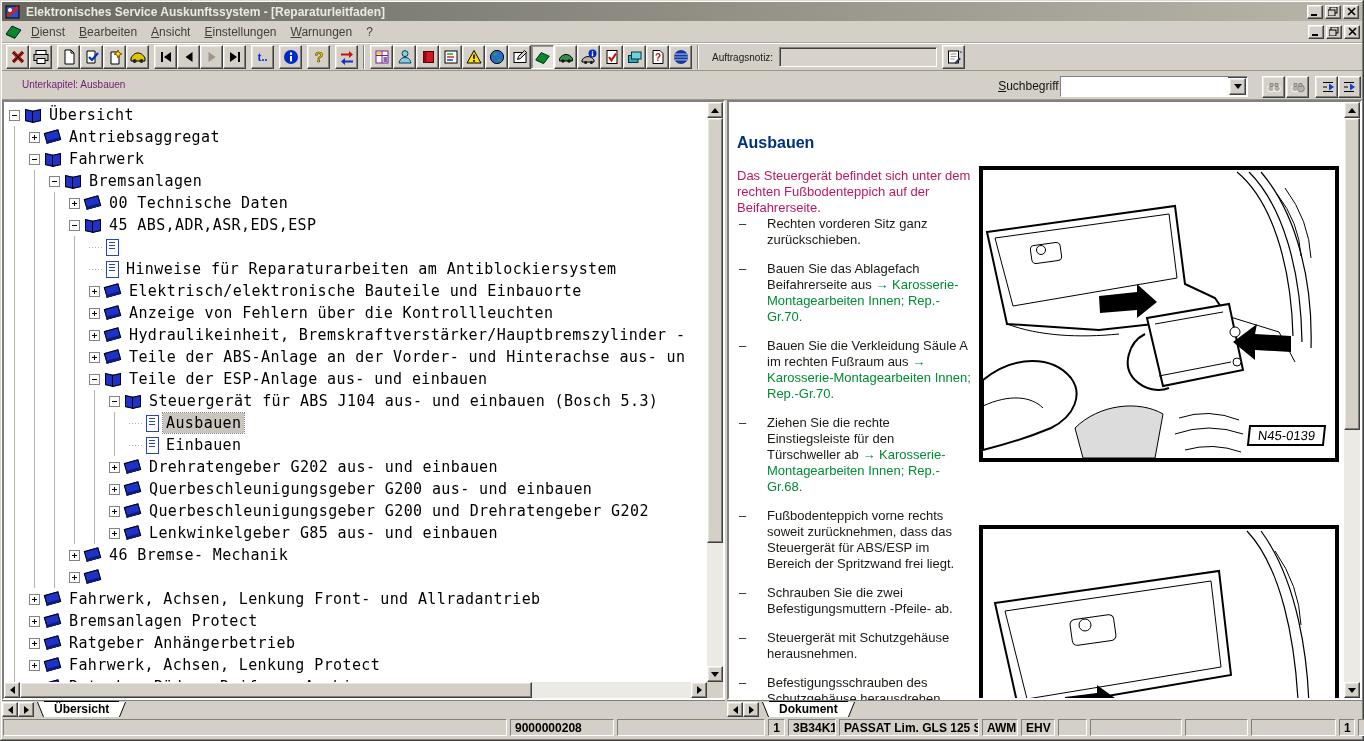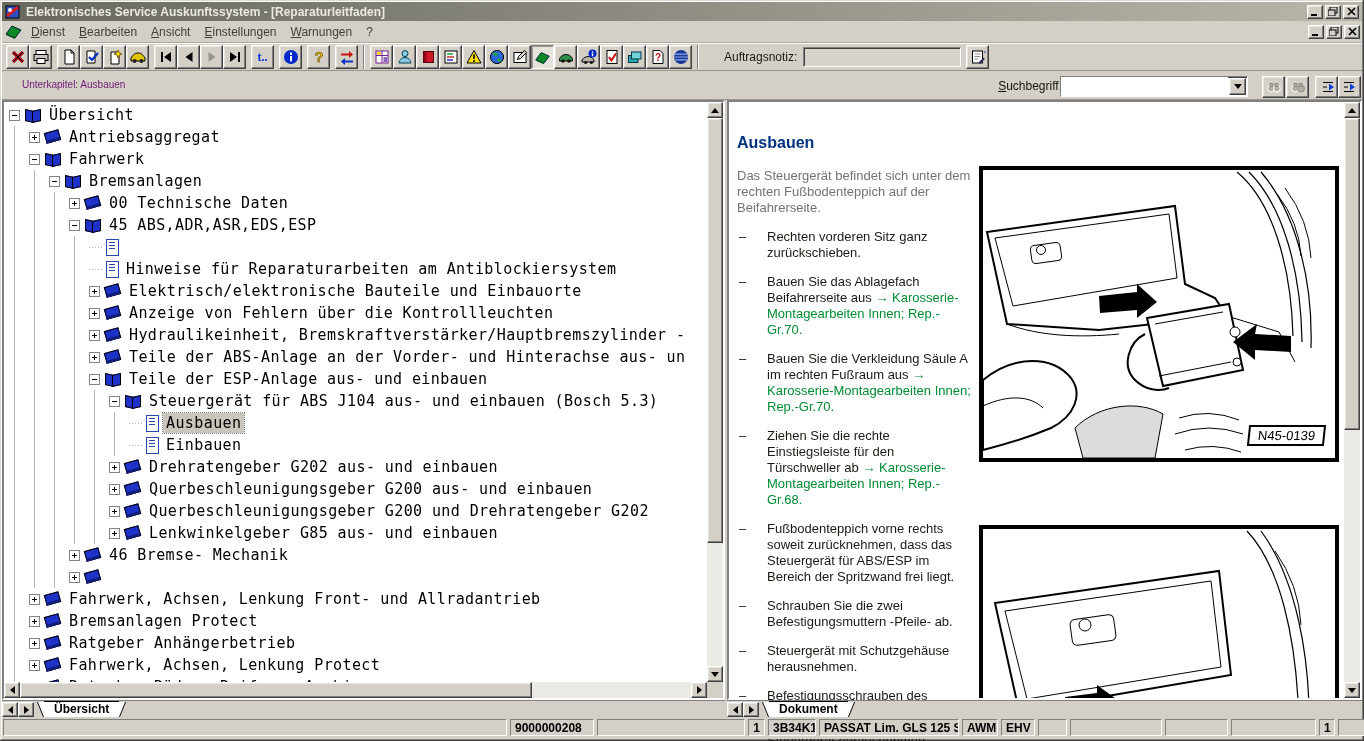--- a/index.html
+++ b/index.html
@@ -19,21 +19,21 @@
 #menubar{position:absolute;left:2px;top:21px;right:2px;height:22px;background:#d4d0c8;display:flex;align-items:center;padding:0 2px;border-bottom:1px solid #aca89e}
 .menu-item{font-size:12px;color:#403f39;padding:2px 7px;white-space:nowrap}
 .ul1::first-letter{text-decoration:underline}
 
 #toolbar{position:absolute;left:2px;top:43px;right:2px;height:28px;display:flex;align-items:center;padding-left:4px;border-top:1px solid #fff;border-bottom:1px solid #9a968c;background:#d4d0c8}
 .tb{width:23px;height:24px;display:flex;align-items:center;justify-content:center;flex:none}
 .gap{width:5px;flex:none}
 .tsep{width:2px;height:24px;border-left:1px solid #808080;border-right:1px solid #fff;margin:0 5px;flex:none}
 .tb svg{display:block}
 .jump-txt{color:#0030d8;font-weight:bold;font-size:12px;font-family:"Liberation Serif",serif}
-.tb-label{font-size:12px;color:#1a1a14;margin:0 6px 0 20px;white-space:nowrap}
+.tb-label{font-size:10px;color:#1a1a14;margin:0 6px 0 8px;white-space:nowrap}
 #auftrag-input{width:158px;height:20px;background:#d7d3cb;border:1px solid;border-color:#808080 #fff #fff #808080;box-shadow:inset 1px 1px 0 #404040;font-size:12px;padding:0 3px;color:#333}
 
 #filterbar{position:absolute;left:2px;top:72px;right:2px;height:28px;background:#d4d0c8;border-bottom:1px solid #9a968c}
 #unterkapitel{position:absolute;left:20px;top:7px;font-size:10px;color:#701a75}
 #such-label{position:absolute;right:300px;top:7px;font-size:12px;color:#14140e}
 #combo{position:absolute;right:114px;top:4px;width:188px;height:21px;background:#fff;border:1px solid;border-color:#808080 #fff #fff #808080;box-shadow:inset 1px 1px 0 #404040;display:flex}
 #combo input{flex:1;border:0;outline:0;font-size:12px;padding:0 3px;background:#fff}
 #combo .drop{width:17px;height:17px;margin:1px;display:flex;align-items:center;justify-content:center}
 .tri-d{width:0;height:0;border-left:4px solid transparent;border-right:4px solid transparent;border-top:5px solid #000}
 .fb-btn{position:absolute;top:4px;width:23px;height:22px;display:flex;align-items:center;justify-content:center}
@@ -64,21 +64,21 @@
 .sbh{position:absolute;height:16px;background:#eceae5}
 .sb-btn{position:absolute;width:16px;height:16px;display:flex;align-items:center;justify-content:center}
 .sb-thumb{position:absolute}
 .tri-u{width:0;height:0;border-left:4px solid transparent;border-right:4px solid transparent;border-bottom:5px solid #000}
 .tri-l{width:0;height:0;border-top:4px solid transparent;border-bottom:4px solid transparent;border-right:5px solid #000}
 .tri-r{width:0;height:0;border-top:4px solid transparent;border-bottom:4px solid transparent;border-left:5px solid #000}
 #corner{position:absolute;right:0;bottom:0;width:16px;height:16px;background:#d4d0c8}
 
 #doc-content{position:absolute;left:8px;top:32px;width:234px}
 #doc-title{font-size:16px;font-weight:bold;color:#003282;margin-bottom:16px}
-.dpara{font-size:13px;line-height:16px;color:#737373;margin-bottom:13px}
+.dpara{font-size:13px;line-height:16px;color:#be185d;}
 .step{position:relative;padding-left:30px;font-size:13px;line-height:16px;color:#1a1a14;margin-bottom:13px}
 .dash{position:absolute;left:2px;top:0}
 .xref{color:#008c33;text-decoration:none}
 .fig{position:absolute;background:#fff}
 .figlabel{position:absolute;right:14px;bottom:16px;border:2px solid #000;background:#fff;font-size:13px;padding:1px 8px;transform:skewX(-6deg)}
 
 .tabstrip{position:absolute;top:700px;height:17px;background:#d4d0c8;display:flex;align-items:flex-start;border-top:1px solid #808080}
 .ts-btn{width:16px;height:15px;margin-top:1px;display:flex;align-items:center;justify-content:center;flex:none}
 .tab{position:relative;height:16px;margin-left:10px;padding:0 10px;background:#fff;font-weight:bold;font-size:12px;line-height:15px;border-top:1px solid #000;white-space:nowrap}
 .tab::before{content:"";position:absolute;left:-4px;top:0;bottom:0;width:10px;background:#fff;transform:skewX(22deg);border-left:1px solid #000}
@@ -647,21 +647,21 @@
       <span class="tri-l"></span>
     </span>
   <span class="ts-btn r3">
       <span class="tri-r"></span>
     </span>
   <span class="tab">Dokument</span>
 </div>
 
 <div id="statusbar">
   <span class="scell" style="width:504px"></span>
-  <span class="scell" style="width:84px">9000000208</span>
+  <span class="scell" style="width:104px">9000000208</span>
   <span class="scell" style="width:148px"></span>
   <span class="scell" style="width:17px;text-align:center">1</span>
   <span class="scell" style="width:48px">3B34K1</span>
   <span class="scell" style="width:140px">PASSAT Lim. GLS 125 S</span>
   <span class="scell" style="width:36px">AWM</span>
   <span class="scell" style="width:34px">EHV</span>
   <span class="scell" style="width:29px"></span>
   <span class="scell" style="width:92px"></span>
   <span class="scell" style="width:63px"></span>
   <span class="scell" style="width:85px"></span>

